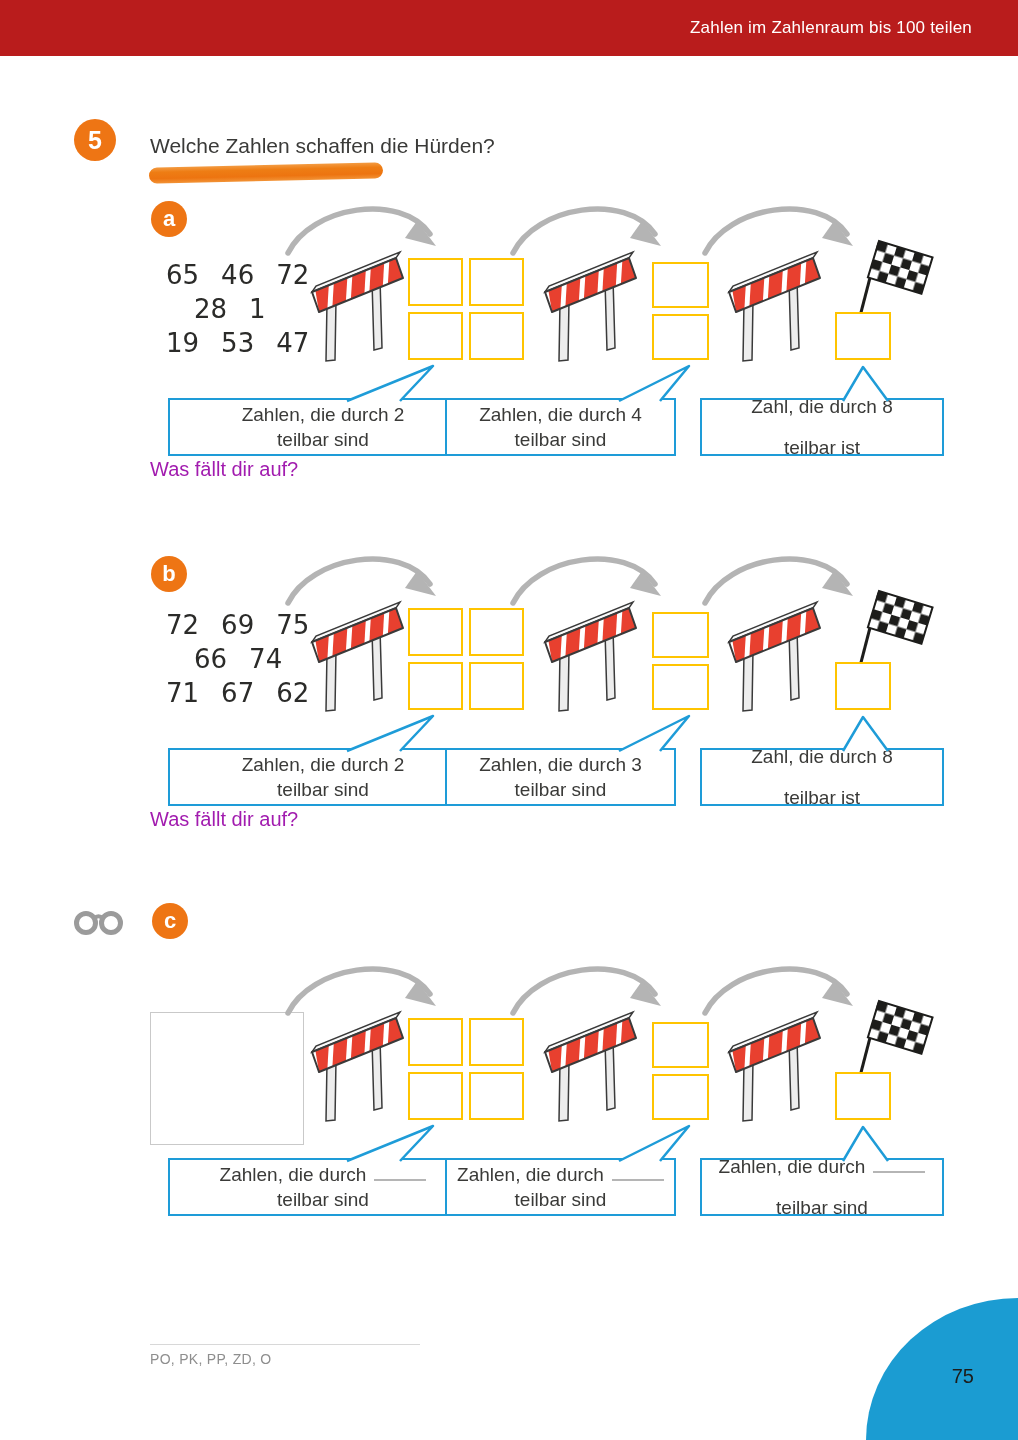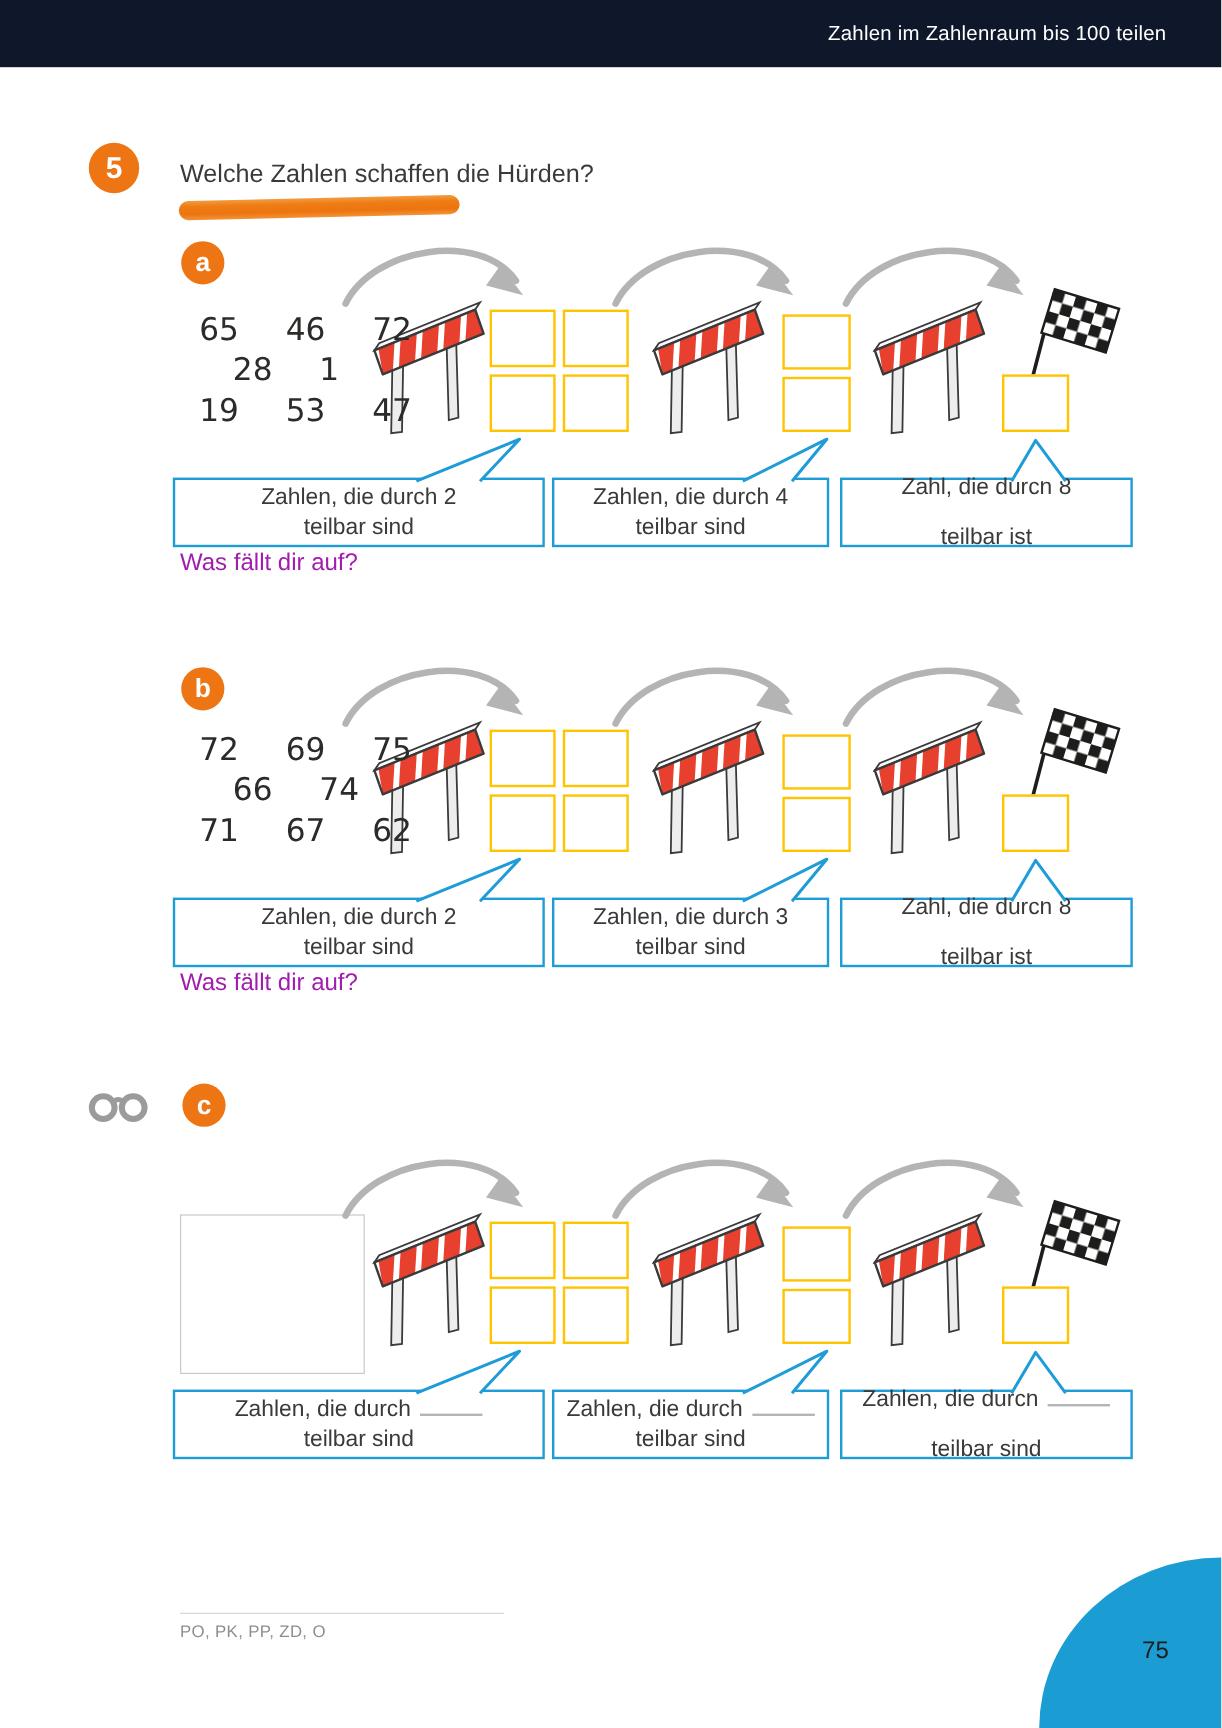--- a/index.html
+++ b/index.html
@@ -1,21 +1,21 @@
 <!DOCTYPE html>
 <html><head>
 <meta charset="utf-8">
 <style>
   * { margin:0; padding:0; box-sizing:border-box; }
   html,body { background:#ffffff; }
   body { font-family:"Liberation Sans", sans-serif; color:#3a3a38; }
   .page { position:relative; width:1018px; height:1440px; background:#fff; overflow:hidden; }
 
   
-  .header-bar { position:absolute; left:0; top:0; width:1018px; height:56px; background:#0f172a;
+  .header-bar { position:absolute; left:0; top:0; width:1018px; height:56px; background:#b91c1c;
     display:flex; align-items:center; justify-content:flex-end; padding-right:46px; }
   .header-bar .htitle { color:#ffffff; font-size:17px; letter-spacing:.2px; }
 
   
   .num-circle { position:absolute; left:74px; top:119px; width:42px; height:42px; border-radius:50%;
     background:#ee7514; color:#fff; font-size:25px; font-weight:bold; display:flex; align-items:center; justify-content:center; }
   .ex-title { position:absolute; left:150px; top:134px; font-size:21px; color:#3a3a38; }
   .highlight { position:absolute; left:149px; top:165px; width:234px; height:16px; border-radius:8px;
     background:linear-gradient(180deg,#f39b42 0%,#ee7d14 30%,#ed7410 70%,#f29336 100%);
     transform:rotate(-1.3deg); }
@@ -36,28 +36,28 @@
   .flagpos { left:846px; top:42px; }
 
   .grid22 { position:absolute; left:408px; top:62px; display:grid; grid-template-columns:55px 55px;
     grid-template-rows:48px 48px; gap:6px; }
   .col12 { position:absolute; left:652px; top:66px; display:grid; grid-template-rows:46px 46px; gap:6px; width:57px; }
   .ybox { border:2.5px solid #ffc400; background:#fff; width:100%; height:100%; }
   .ybox.final { position:absolute; left:835px; top:116px; width:56px; height:48px; }
 
   .numbers { position:absolute; left:166px; top:62px; font-family:"DejaVu Sans", sans-serif;
     font-size:26px; color:#2b2b29; }
-  .num-row { display:flex; gap:39px; height:34px; line-height:34px; }
+  .num-row { display:flex; gap:22px; height:34px; line-height:34px; }
   .num-row.indent { padding-left:28px; }
 
   .bubble { position:absolute; top:202px; height:58px; border:2.5px solid #1e9cd8; background:#fff;
     display:flex; flex-direction:column; align-items:center; justify-content:center; }
   .bubble .bub-line { font-size:19px; line-height:25px; color:#3a3a38; text-align:center; }
-  .bub1 { left:144px; width:310px; }
-  .bub2 { left:445px; width:231px;margin-left:15px; }
+  .bub1 { left:168px; width:310px; }
+  .bub2 { left:445px; width:231px; }
   .bub3 { left:700px; width:244px;gap:16px; }
   .tail { position:absolute; }
   .tail1 { left:330px; top:166px; }
   .tail2 { left:600px; top:166px; }
   .tail3 { left:838px; top:168px; }
   .blank { display:inline-block; width:52px; height:14px; border-bottom:2px solid #b5b5b5; margin-left:8px; }
 
   .question { position:absolute; left:150px; top:262px; font-size:20px; color:#a21caf; }
 
   

